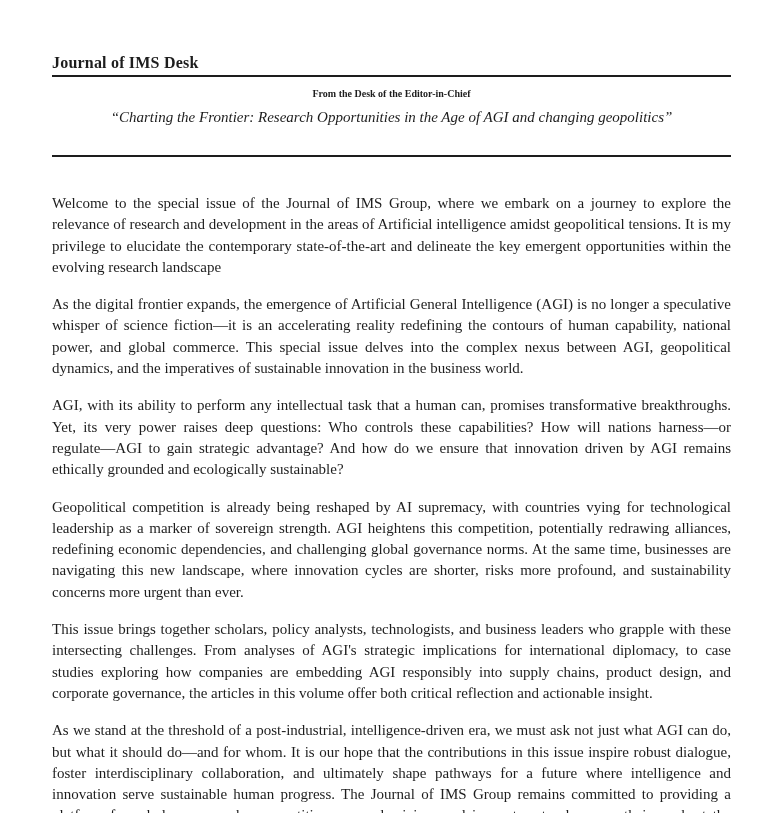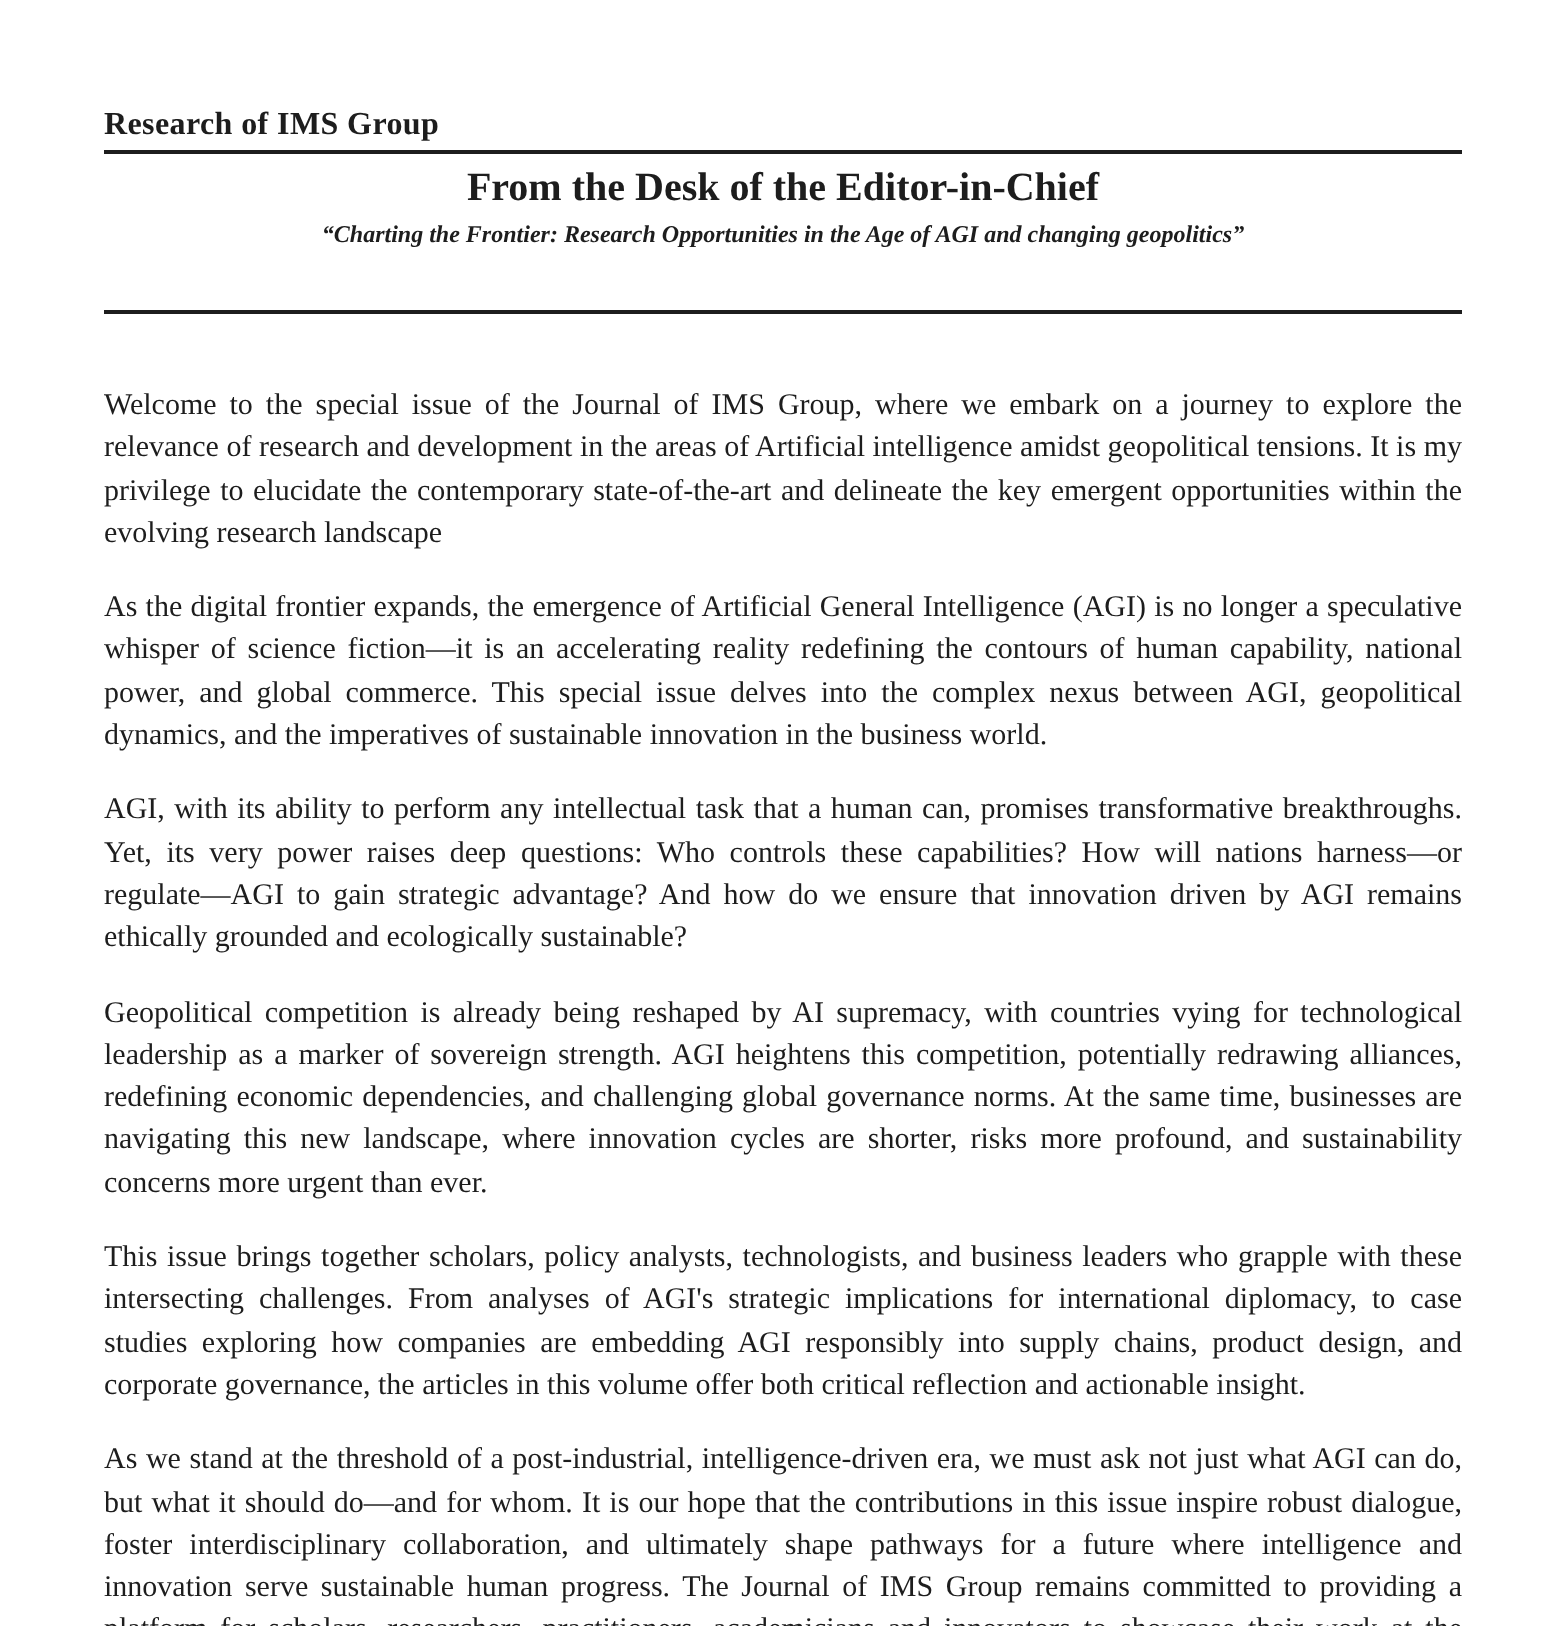--- a/index.html
+++ b/index.html
@@ -25,30 +25,30 @@
     font-size: 16px;
     line-height: 19px;
     font-weight: bold;
     letter-spacing: 0.2px;
     padding-bottom: 3px;
     border-bottom: 2px solid var(--rule, #1d1d1d);
   }
   .desk-title {
     margin-top: 7px;
     text-align: center;
-    font-size: 20px;
+    font-size: 10px;
     line-height: 20px;
     font-weight: bold;
   }
   .issue-title {
     margin-top: 3px;
     text-align: center;
-    font-size: 12px;
+    font-size: 15px;
     line-height: 20px;
-    font-weight: bold;
+    font-weight: normal;
     font-style: italic;
   }
   .divider {
     margin-top: 28px;
     border: none;
     border-top: 2px solid var(--rule, #1d1d1d);
     height: 0;
   }
   .body-text {
     padding-top: 12px;
@@ -58,21 +58,21 @@
   }
   .body-text p {
     margin: 16px 0 7px 0;
   }
 </style>
 </head>
 <body>
 
 <div class="page">
 
-  <div class="journal-name">Research of IMS Group</div>
+  <div class="journal-name">Journal of IMS Desk</div>
 
   <div class="desk-title">From the Desk of the Editor-in-Chief</div>
 
   <div class="issue-title">“Charting the Frontier: Research Opportunities in the Age of AGI and changing geopolitics”</div>
 
   <hr class="divider">
 
   <div class="body-text">
     <p>Welcome to the special issue of the Journal of IMS Group, where we embark on a journey to explore the relevance of research and development in the areas of Artificial intelligence amidst geopolitical tensions. It is my privilege to elucidate the contemporary state-of-the-art and delineate the key emergent opportunities within the evolving research landscape</p>
     <p>As the digital frontier expands, the emergence of Artificial General Intelligence (AGI) is no longer a speculative whisper of science fiction—it is an accelerating reality redefining the contours of human capability, national power, and global commerce. This special issue delves into the complex nexus between AGI, geopolitical dynamics, and the imperatives of sustainable innovation in the business world.</p>

